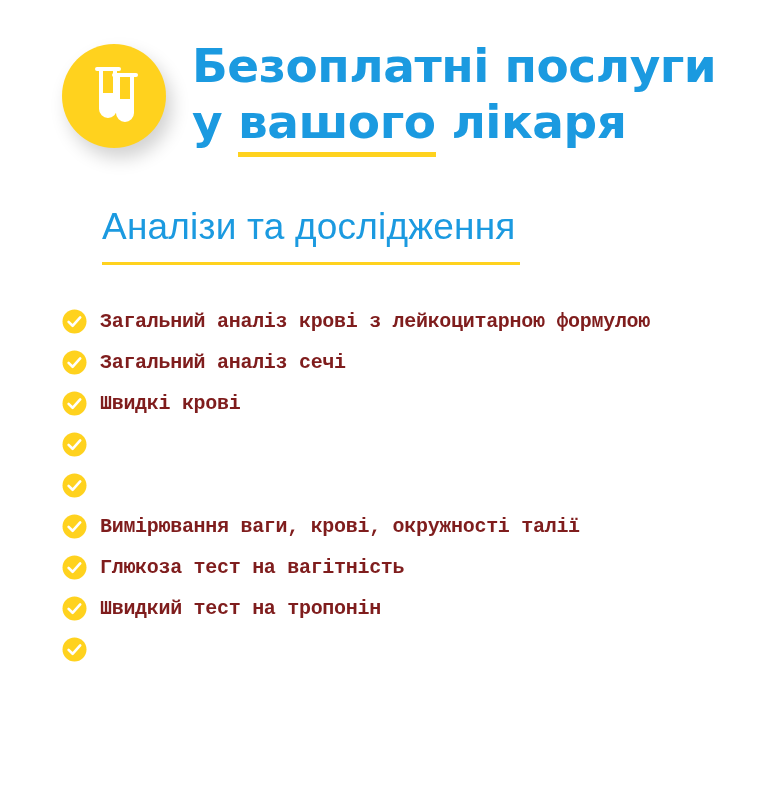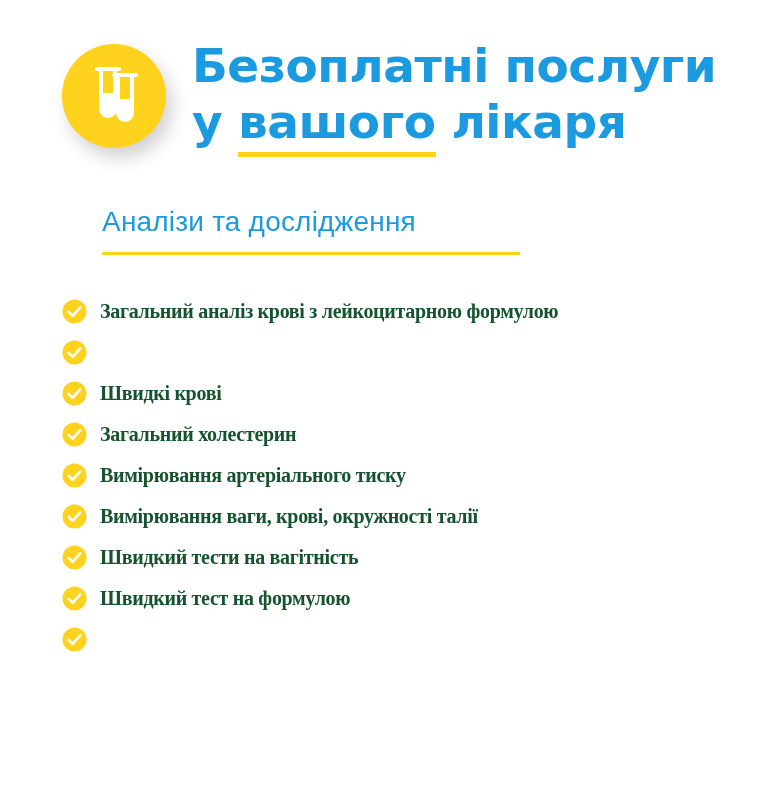--- a/index.html
+++ b/index.html
@@ -71,21 +71,21 @@
     height: 5px;
     background: #ffd21e;
   }
 
   
   .section {
     margin: 56px 0 0 102px;
   }
   .section-title {
     font-family: "Liberation Sans", sans-serif;
-    font-size: 28px;
+    font-size: 37px;
     color: #1b9ae0;
     letter-spacing: 0.2px;
   }
   .section-rule {
     margin-top: 14px;
     width: 418px;
     height: 3px;
     background: #ffd21e;
   }
 
@@ -101,25 +101,25 @@
     margin-bottom: 16px;
   }
   .check-icon {
     flex: 0 0 auto;
     width: 25px;
     height: 25px;
     margin-right: 13px;
     margin-top: 0px;
   }
   .item-label {
-    font-family: Liberation Serif, serif;
+    font-family: Liberation Mono, monospace;
     font-weight: bold;
     font-size: 20px;
     line-height: 25px;
-    color: #14532d;
+    color: #7f1d1d;
     letter-spacing: -0.3px;
   }
 </style>
 </head>
 <body>
 
 <div class="poster">
 
   <div class="header">
 
@@ -162,81 +162,80 @@
       <span class="item-label">Загальний аналіз крові з лейкоцитарною формулою</span>
     </li>
 
     <li class="service-item">
       <span class="check-icon">
         <svg width="25" height="25" viewBox="0 0 25 25" aria-hidden="true">
           <circle cx="12.5" cy="12.5" r="12" fill="#ffd21e"></circle>
           <path d="M6.6 12.9 L10.6 16.8 L18.2 8.4" fill="none" stroke="#ffffff" stroke-width="2.6" stroke-linecap="round" stroke-linejoin="round"></path>
         </svg>
       </span>
+      <span class="item-label">Загальний аналіз сечі</span>
     </li>
 
     <li class="service-item">
       <span class="check-icon">
         <svg width="25" height="25" viewBox="0 0 25 25" aria-hidden="true">
           <circle cx="12.5" cy="12.5" r="12" fill="#ffd21e"></circle>
           <path d="M6.6 12.9 L10.6 16.8 L18.2 8.4" fill="none" stroke="#ffffff" stroke-width="2.6" stroke-linecap="round" stroke-linejoin="round"></path>
         </svg>
       </span>
       <span class="item-label">Швидкі крові</span>
     </li>
 
     <li class="service-item">
       <span class="check-icon">
         <svg width="25" height="25" viewBox="0 0 25 25" aria-hidden="true">
           <circle cx="12.5" cy="12.5" r="12" fill="#ffd21e"></circle>
           <path d="M6.6 12.9 L10.6 16.8 L18.2 8.4" fill="none" stroke="#ffffff" stroke-width="2.6" stroke-linecap="round" stroke-linejoin="round"></path>
         </svg>
       </span>
-      <span class="item-label">Загальний холестерин</span>
-    </li>
-
-    <li class="service-item">
-      <span class="check-icon">
-        <svg width="25" height="25" viewBox="0 0 25 25" aria-hidden="true">
-          <circle cx="12.5" cy="12.5" r="12" fill="#ffd21e"></circle>
-          <path d="M6.6 12.9 L10.6 16.8 L18.2 8.4" fill="none" stroke="#ffffff" stroke-width="2.6" stroke-linecap="round" stroke-linejoin="round"></path>
-        </svg>
-      </span>
-      <span class="item-label">Вимірювання артеріального тиску</span>
+    </li>
+
+    <li class="service-item">
+      <span class="check-icon">
+        <svg width="25" height="25" viewBox="0 0 25 25" aria-hidden="true">
+          <circle cx="12.5" cy="12.5" r="12" fill="#ffd21e"></circle>
+          <path d="M6.6 12.9 L10.6 16.8 L18.2 8.4" fill="none" stroke="#ffffff" stroke-width="2.6" stroke-linecap="round" stroke-linejoin="round"></path>
+        </svg>
+      </span>
     </li>
 
 
     <li class="service-item">
       <span class="check-icon">
         <svg width="25" height="25" viewBox="0 0 25 25" aria-hidden="true">
           <circle cx="12.5" cy="12.5" r="12" fill="#ffd21e"></circle>
           <path d="M6.6 12.9 L10.6 16.8 L18.2 8.4" fill="none" stroke="#ffffff" stroke-width="2.6" stroke-linecap="round" stroke-linejoin="round"></path>
         </svg>
       </span>
       <span class="item-label">Вимірювання ваги, крові, окружності талії</span>
     </li>
 
     <li class="service-item">
       <span class="check-icon">
         <svg width="25" height="25" viewBox="0 0 25 25" aria-hidden="true">
           <circle cx="12.5" cy="12.5" r="12" fill="#ffd21e"></circle>
           <path d="M6.6 12.9 L10.6 16.8 L18.2 8.4" fill="none" stroke="#ffffff" stroke-width="2.6" stroke-linecap="round" stroke-linejoin="round"></path>
         </svg>
       </span>
-      <span class="item-label">Швидкий тести на вагітність</span>
-    </li>
-
-    <li class="service-item">
-      <span class="check-icon">
-        <svg width="25" height="25" viewBox="0 0 25 25" aria-hidden="true">
-          <circle cx="12.5" cy="12.5" r="12" fill="#ffd21e"></circle>
-          <path d="M6.6 12.9 L10.6 16.8 L18.2 8.4" fill="none" stroke="#ffffff" stroke-width="2.6" stroke-linecap="round" stroke-linejoin="round"></path>
-        </svg>
-      </span>
-      <span class="item-label">Швидкий тест на формулою</span>
+      <span class="item-label">Глюкоза тест на вагітність</span>
+    </li>
+
+    <li class="service-item">
+      <span class="check-icon">
+        <svg width="25" height="25" viewBox="0 0 25 25" aria-hidden="true">
+          <circle cx="12.5" cy="12.5" r="12" fill="#ffd21e"></circle>
+          <path d="M6.6 12.9 L10.6 16.8 L18.2 8.4" fill="none" stroke="#ffffff" stroke-width="2.6" stroke-linecap="round" stroke-linejoin="round"></path>
+        </svg>
+      </span>
+      <span class="item-label">Швидкий тест на тропонін</span>
     </li>
 
     <li class="service-item">
       <span class="check-icon">
         <svg width="25" height="25" viewBox="0 0 25 25" aria-hidden="true">
           <circle cx="12.5" cy="12.5" r="12" fill="#ffd21e"></circle>
           <path d="M6.6 12.9 L10.6 16.8 L18.2 8.4" fill="none" stroke="#ffffff" stroke-width="2.6" stroke-linecap="round" stroke-linejoin="round"></path>
         </svg>
       </span>
     </li>

